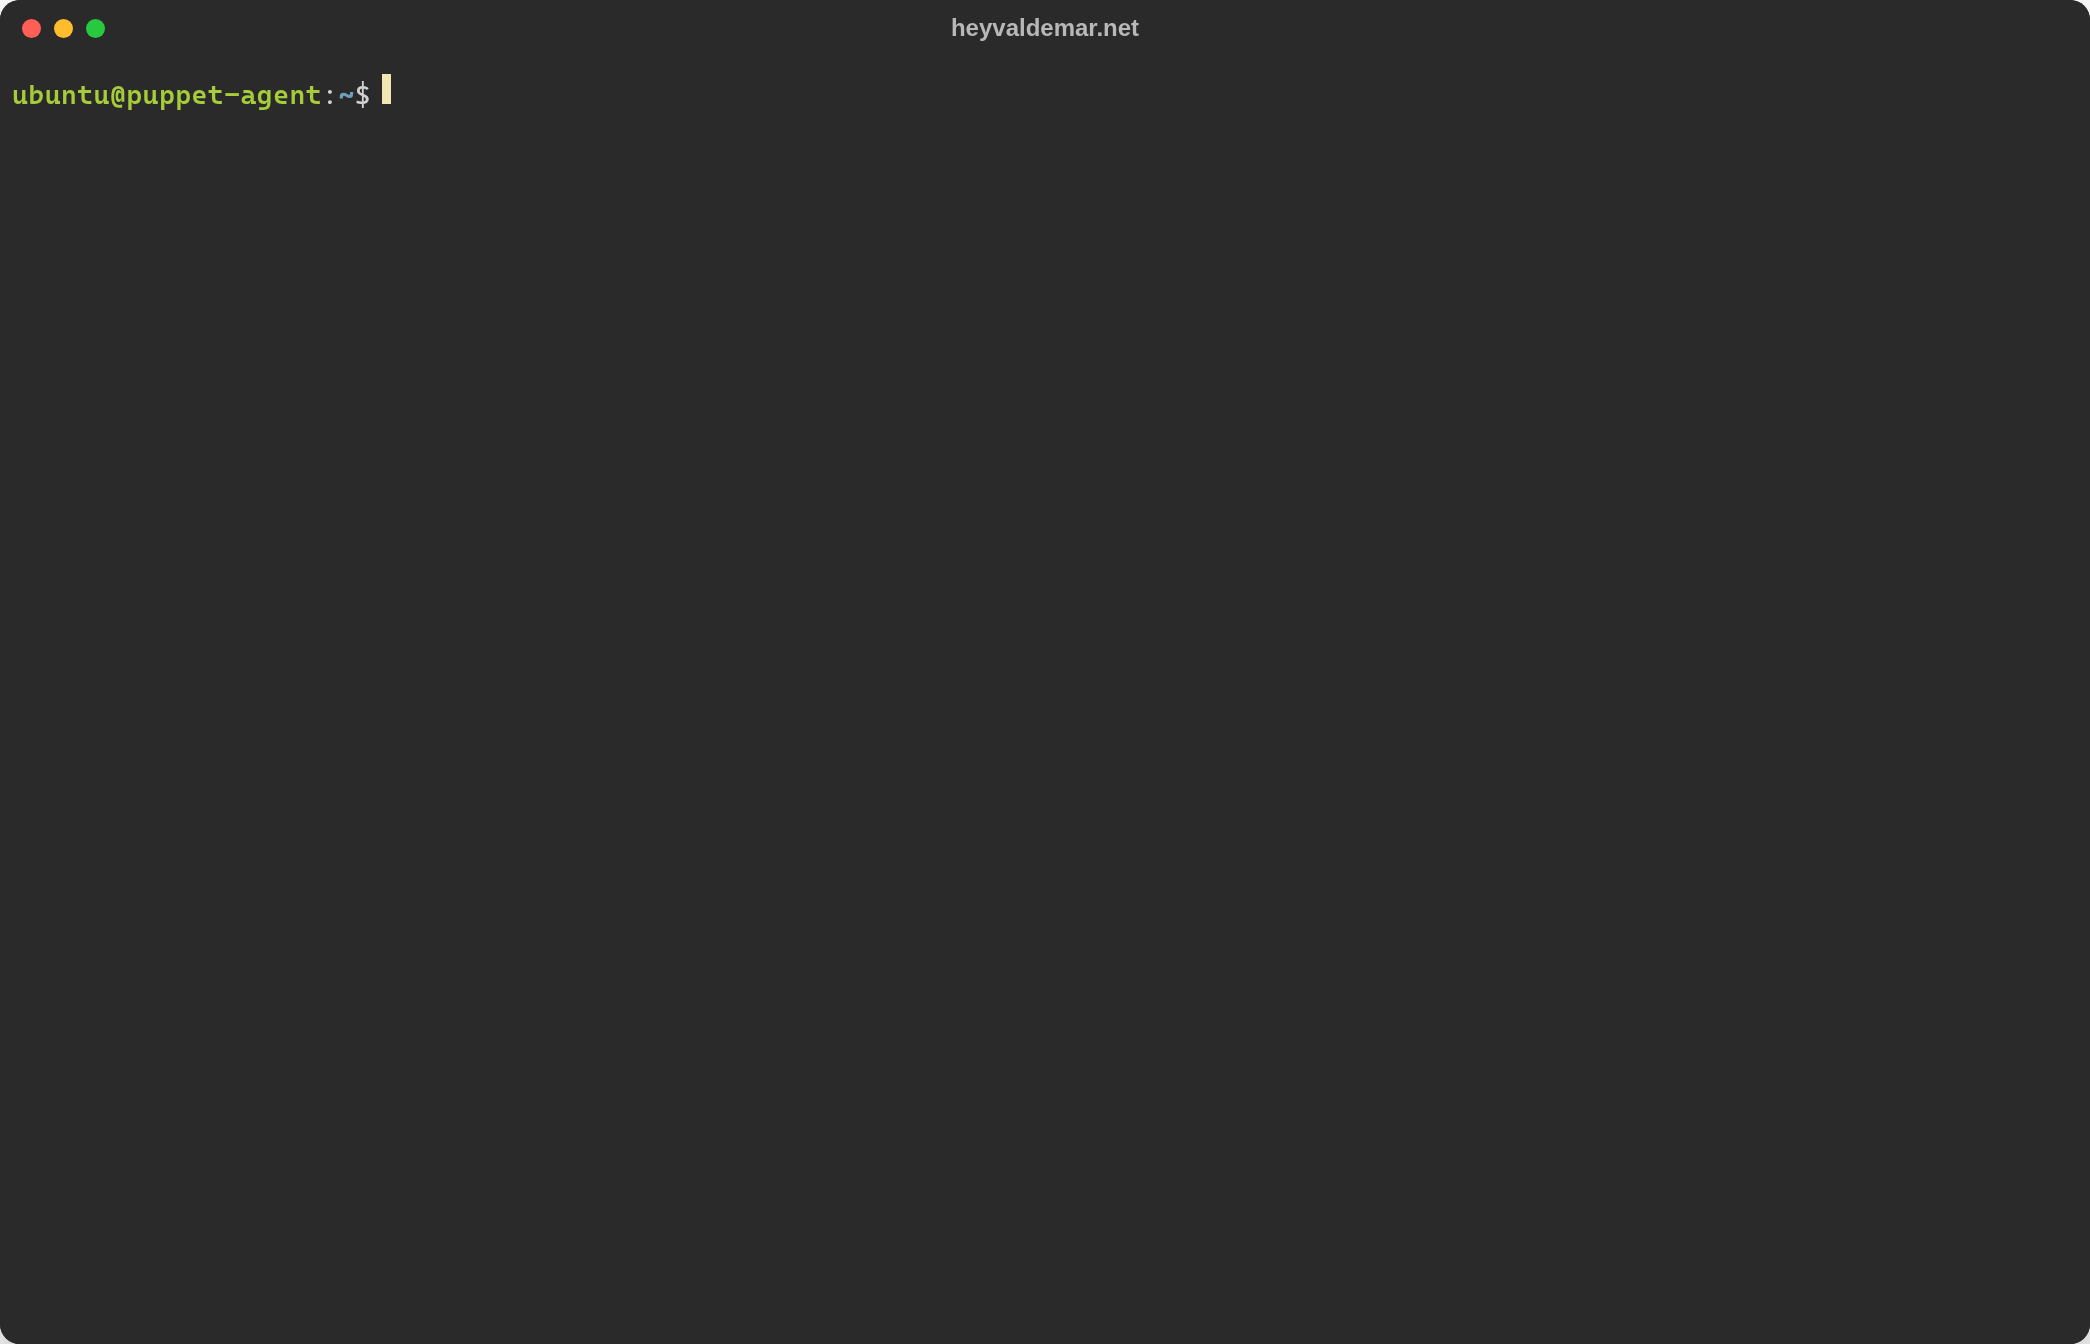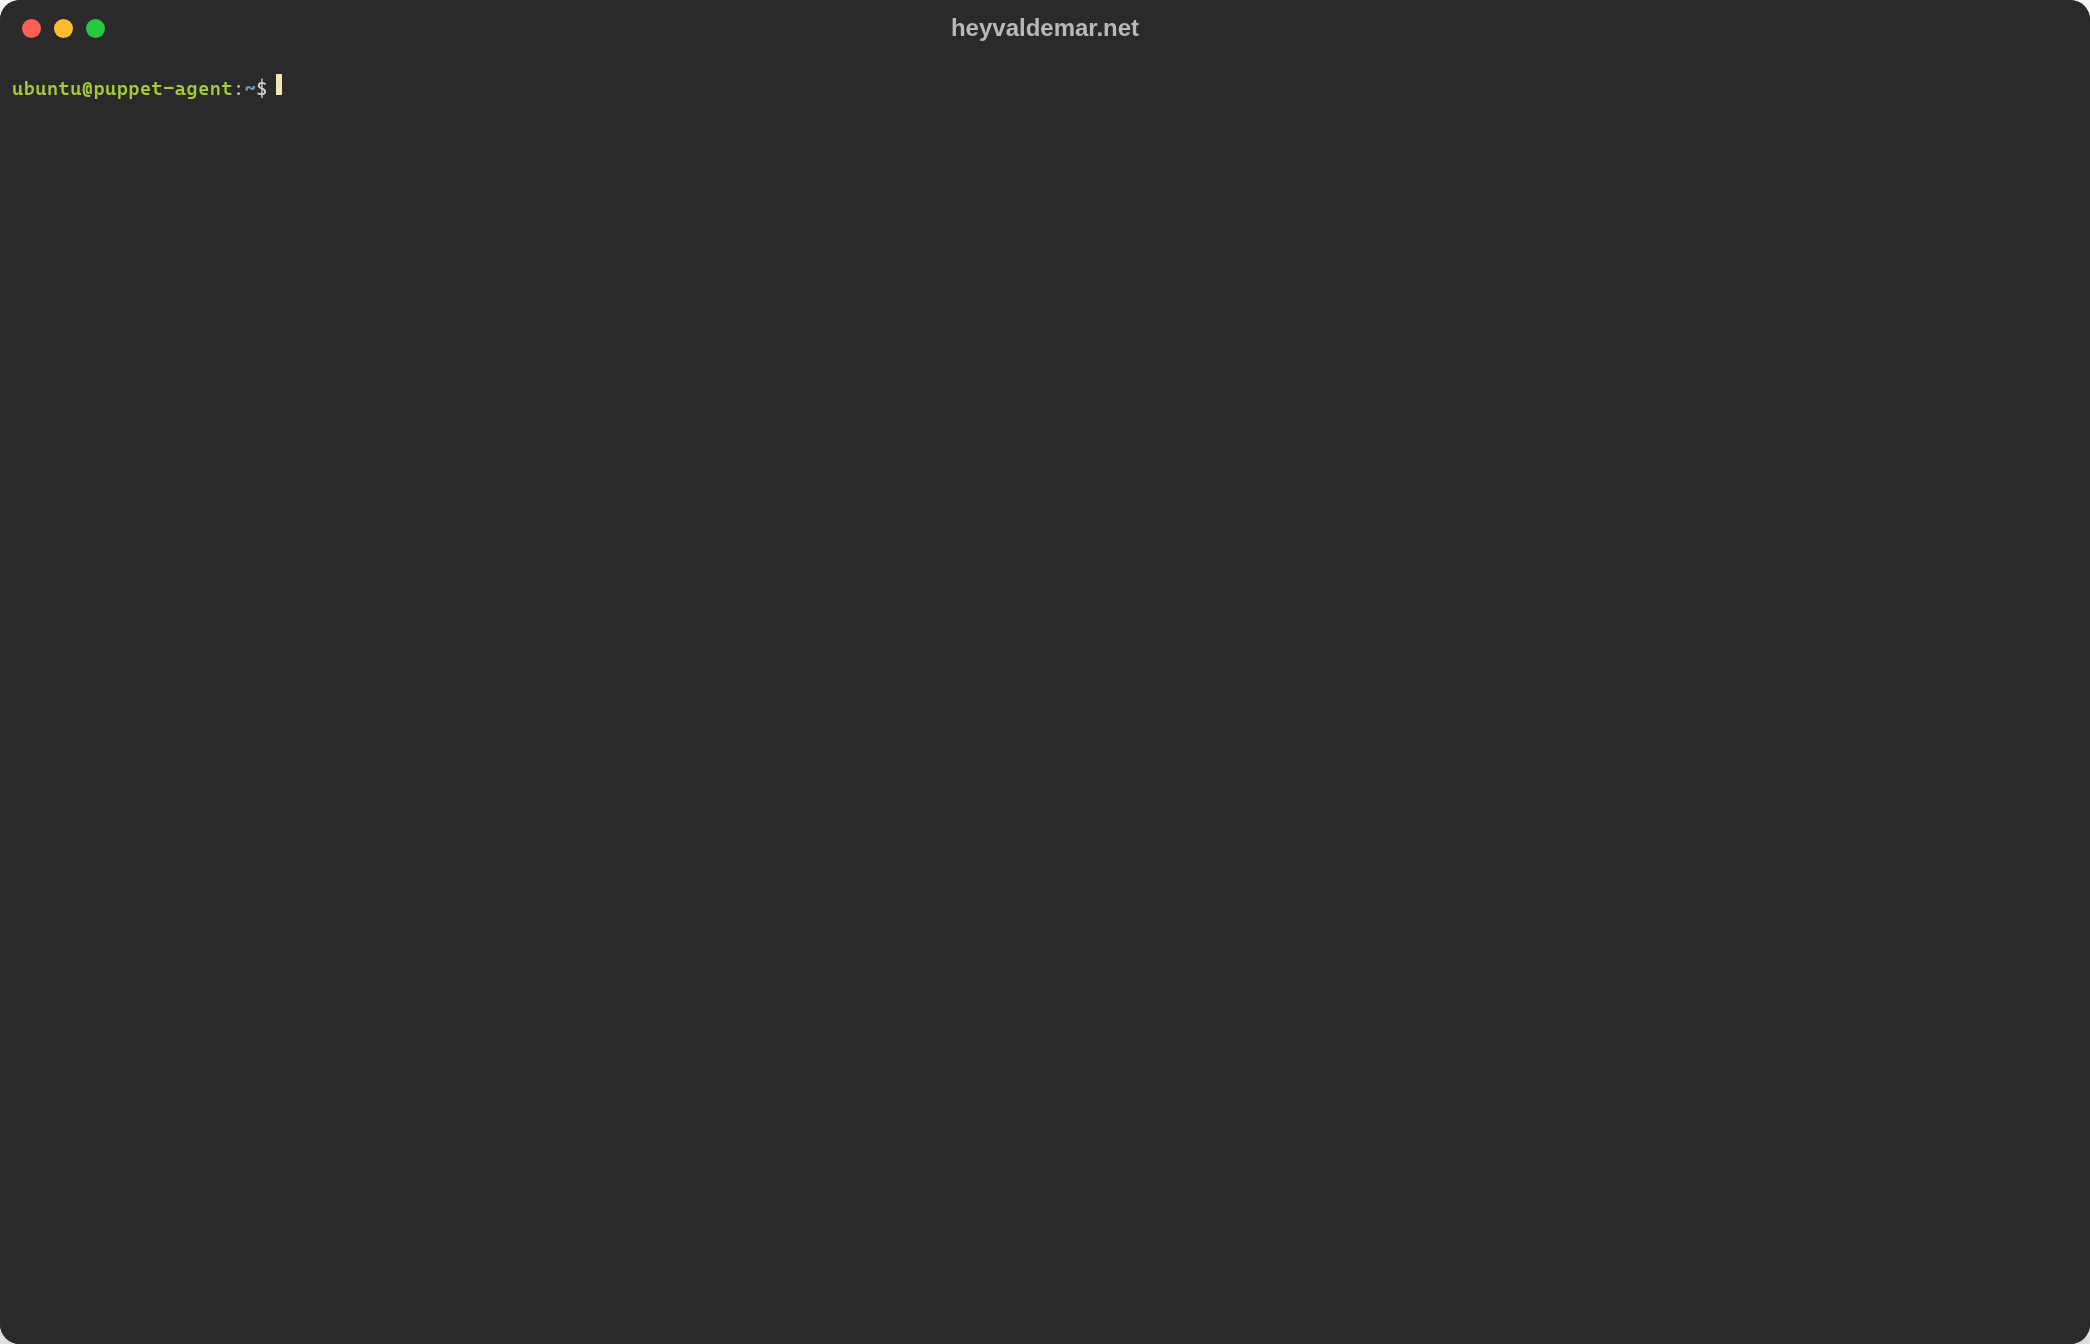--- a/index.html
+++ b/index.html
@@ -52,21 +52,21 @@
       transform: translateX(-50%);
       color: #b8b8b8;
       font-size: 24px;
       font-weight: 600;
       font-family: -apple-system, BlinkMacSystemFont, "Segoe UI", sans-serif;
     }
     .terminal-body {
       flex: 1;
       padding: 18px 12px;
       background: #2a2a2a;
-      font-size: 19px;
+      font-size: 27px;
       line-height: 1.4;
       letter-spacing: 0.5px;
     }
     .prompt-line {
       display: flex;
       flex-wrap: wrap;
       align-items: baseline;
     }
     .prompt-user-host {
       color: #a6cc3a;

